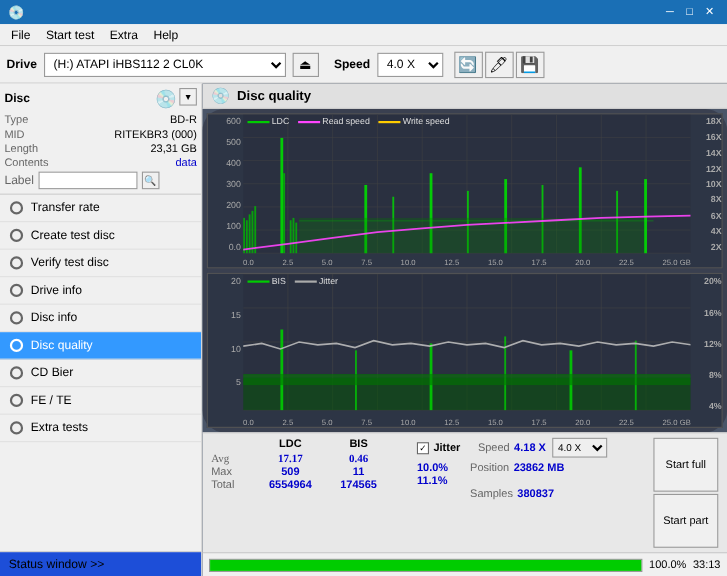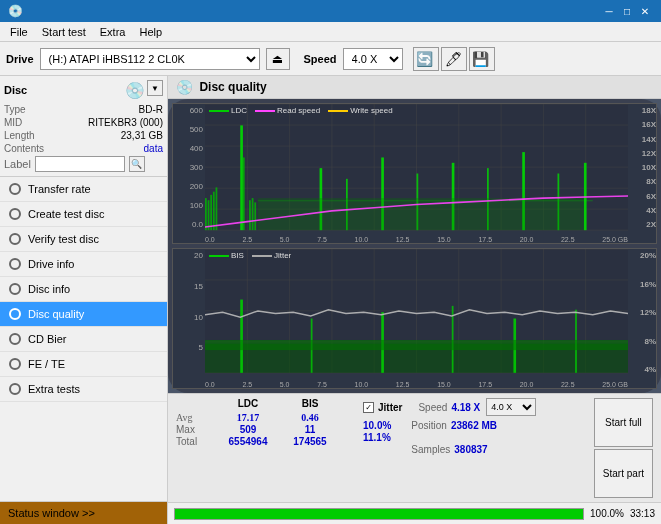--- a/index.html
+++ b/index.html
@@ -22,21 +22,21 @@
     .drive-icon-btn { width: 24px; height: 22px; background: #f0f0f0; border: 1px solid #999; cursor: pointer; display: flex; align-items: center; justify-content: center; font-size: 12px; }
     .speed-label { font-size: 11px; font-weight: bold; margin-left: 8px; }
     .speed-select { height: 22px; font-size: 11px; background: white; border: 1px solid #999; padding: 0 4px; width: 60px; }
     .toolbar-btns { display: flex; gap: 2px; margin-left: 4px; }
     .toolbar-btn { width: 26px; height: 24px; background: #f0f0f0; border: 1px solid #999; cursor: pointer; display: flex; align-items: center; justify-content: center; font-size: 14px; }
     
     
     .main-layout { display: flex; height: calc(524px - 22px - 20px - 34px); }
     
     
-    .sidebar { width: 168px; background: #f0f0f0; border-right: 1px solid #ccc; display: flex; flex-direction: column; overflow: hidden; }
+    .sidebar { width: 184px; background: #f0f0f0; border-right: 1px solid #ccc; display: flex; flex-direction: column; overflow: hidden; }
     
     
     .disc-panel { padding: 4px; border-bottom: 1px solid #ccc; }
     .disc-header { display: flex; justify-content: space-between; align-items: center; margin-bottom: 4px; }
     .disc-title { font-size: 11px; font-weight: bold; }
     .disc-info-row { display: flex; justify-content: space-between; margin-bottom: 2px; font-size: 10px; }
     .disc-info-label { color: #666; }
     .disc-info-value { color: #000; font-weight: 500; }
     .disc-info-value.blue { color: #0000cc; }
     .label-row { display: flex; align-items: center; gap: 4px; margin-top: 2px; }
@@ -47,21 +47,21 @@
     .nav-items { flex: 1; overflow: hidden; }
     .nav-item { display: flex; align-items: center; gap: 6px; padding: 5px 8px; cursor: pointer; font-size: 11px; color: #000; border-bottom: 1px solid #e0e0e0; }
     .nav-item.active { background: #3399ff; color: white; }
     .nav-item.active .nav-icon { color: white; }
     .nav-icon { width: 14px; height: 14px; display: flex; align-items: center; justify-content: center; font-size: 11px; }
     .nav-icon-circle { width: 12px; height: 12px; border-radius: 50%; border: 2px solid #666; display: flex; align-items: center; justify-content: center; }
     .nav-item.active .nav-icon-circle { border-color: white; }
     
     
     .sidebar-status { border-top: 1px solid #ccc; }
-    .status-btn { display: flex; align-items: center; justify-content: space-between; padding: 5px 8px; cursor: pointer; font-size: 11px; background: #a16207; border: none; width: 100%; text-align: left; }
+    .status-btn { display: flex; align-items: center; justify-content: space-between; padding: 5px 8px; cursor: pointer; font-size: 11px; background: #1d4ed8; border: none; width: 100%; text-align: left; }
     
     
     .content-area { flex: 1; display: flex; flex-direction: column; background: #4a5568; overflow: hidden; }
     
     
     .chart-header { background: #e0e0e0; border-bottom: 1px solid #ccc; padding: 3px 8px; display: flex; align-items: center; gap: 6px; }
     .chart-title { font-size: 12px; font-weight: bold; color: #000; }
     .chart-icon { color: #3399ff; font-size: 14px; }
     
     

